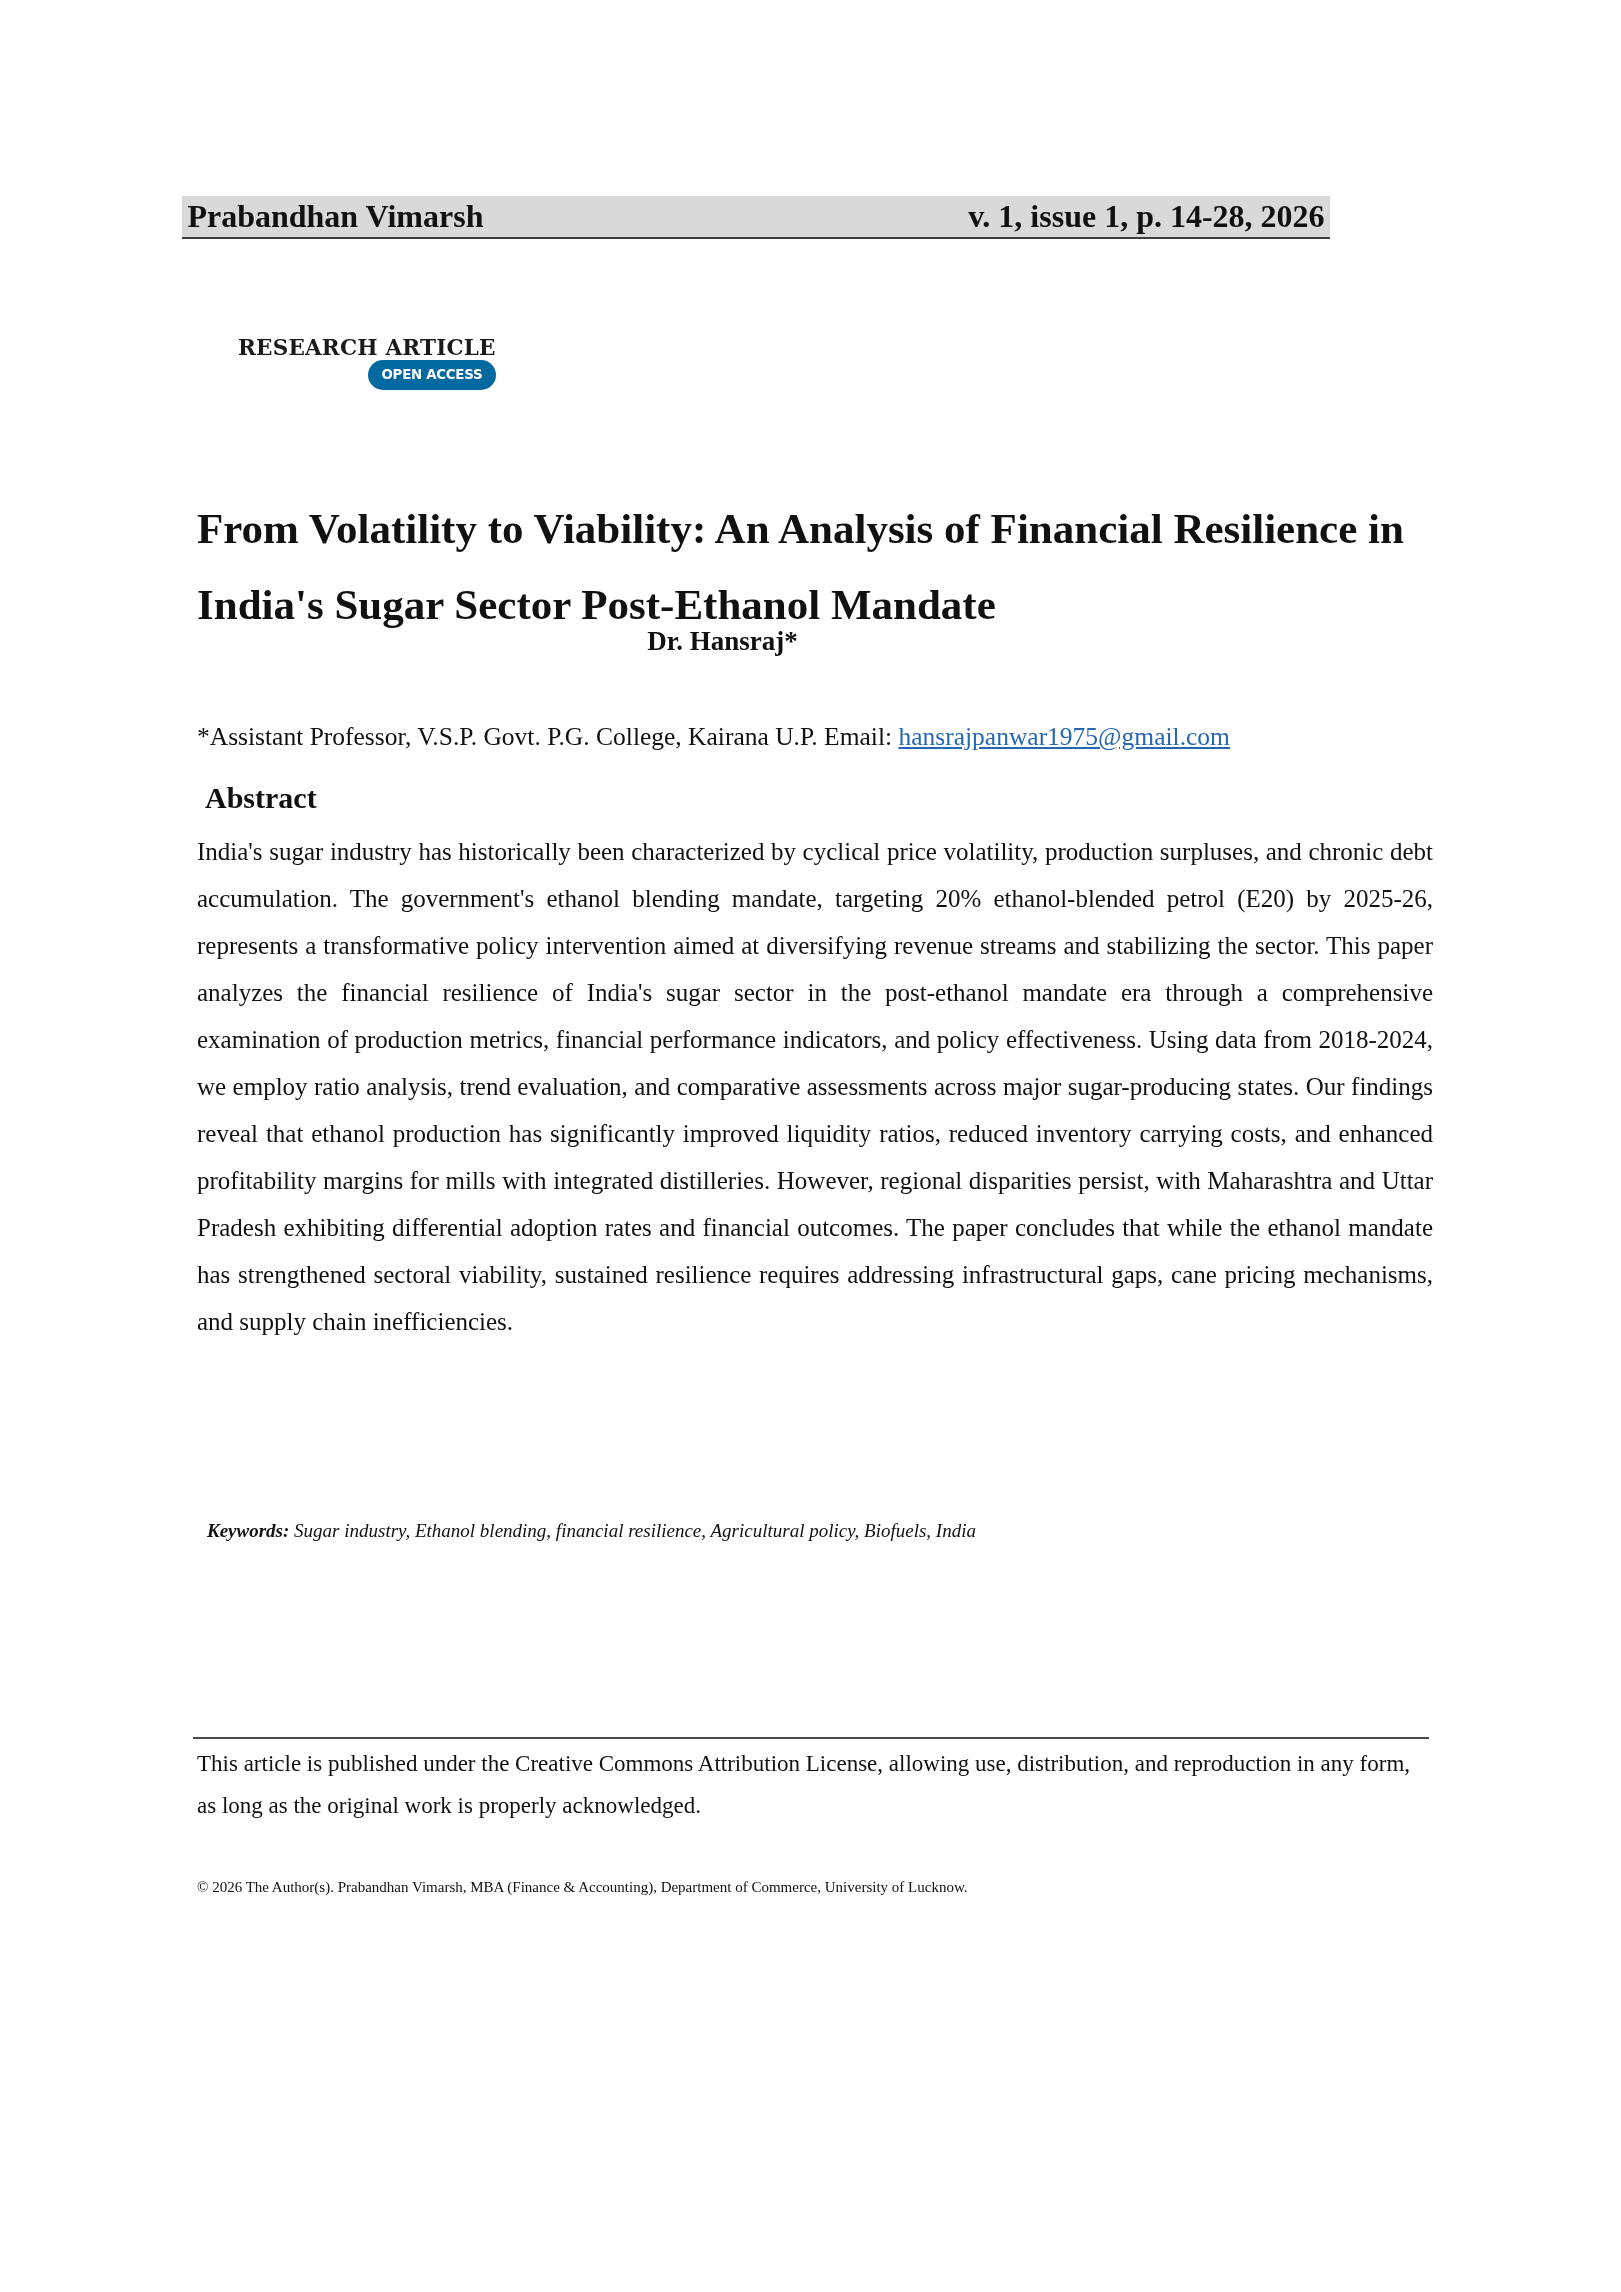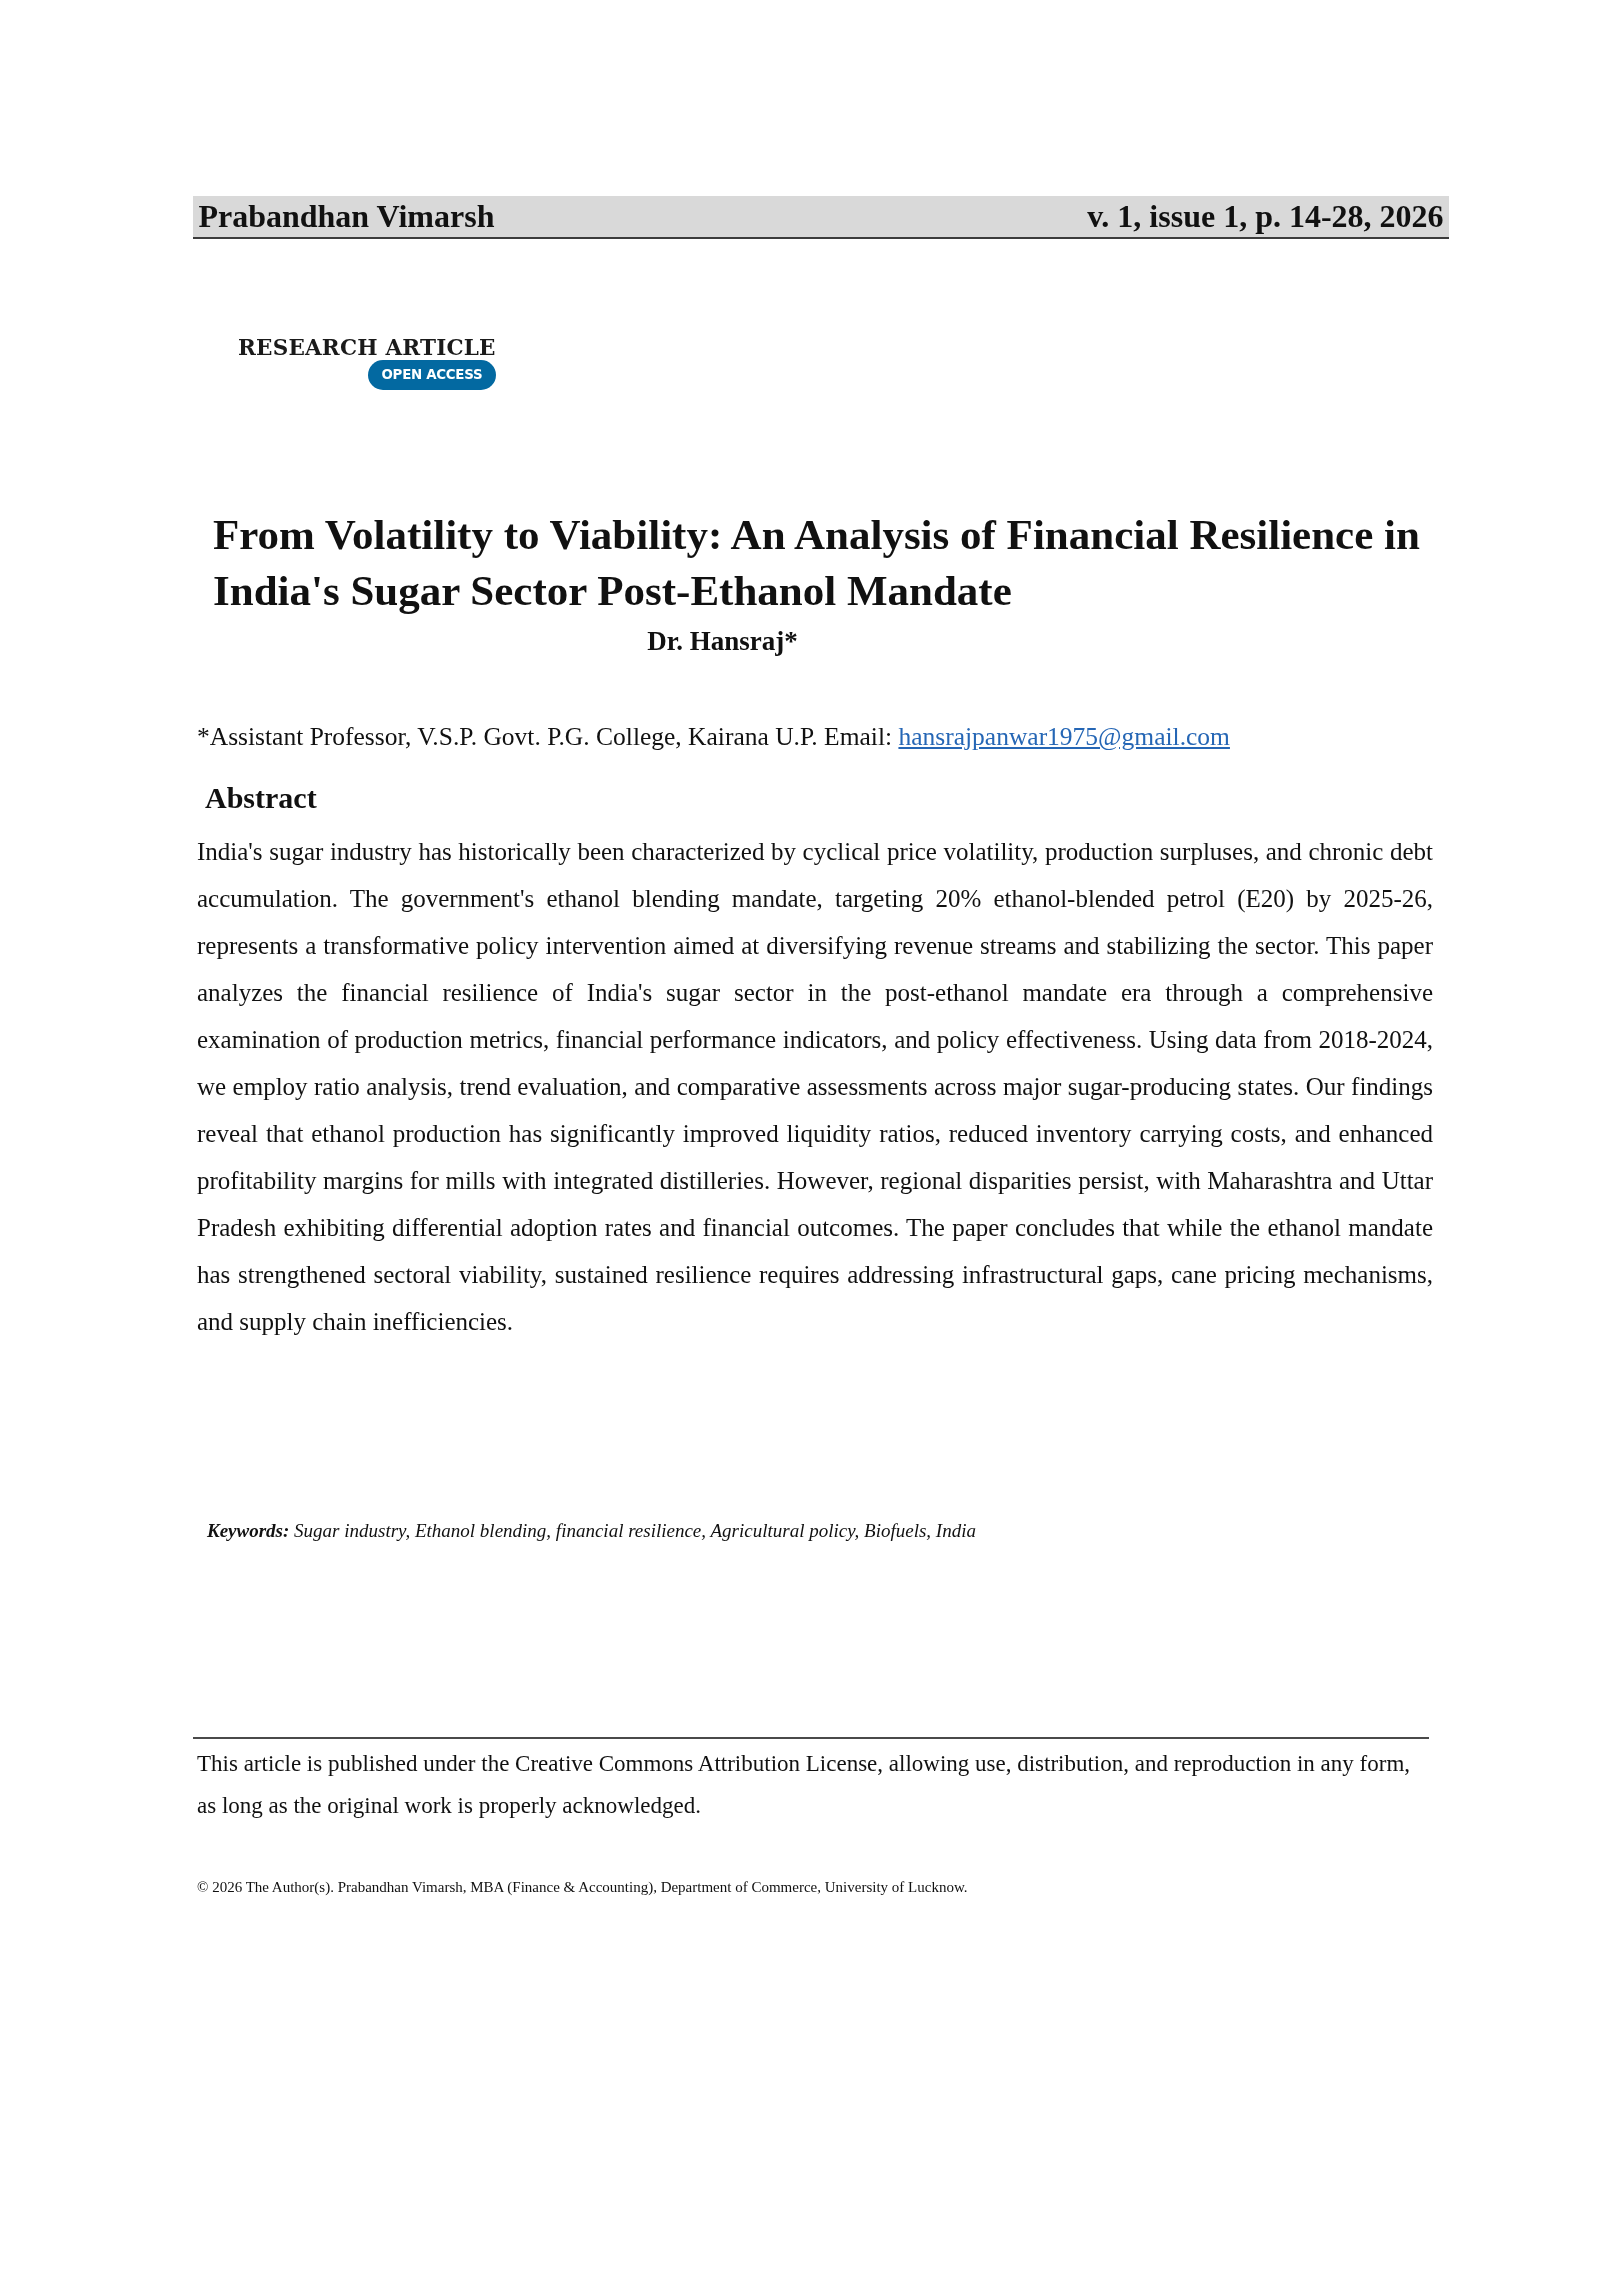--- a/index.html
+++ b/index.html
@@ -10,23 +10,23 @@
     body {
       width: 1621px;
       height: 2293px;
       position: relative;
       overflow: hidden;
       font-family: "Liberation Serif", "DejaVu Serif", serif;
       color: #111111;
     }
     .page-header {
       position: absolute;
-      left: 193px;
+      left: 182px;
       top: 196px;
-      width: 1256px;
+      width: 1148px;
       height: 41px;
       background: #d9d9d9;
       border-bottom: 2.7px solid #3c3c3c;
       display: flex;
       justify-content: space-between;
       align-items: center;
       box-sizing: content-box;
     }
     .page-header span {
       font-weight: bold;
@@ -72,24 +72,24 @@
       height: 29.6px;
       line-height: 29.6px;
       border-radius: 15px;
     }
 
     .title {
       position: absolute;
       left: 197px;
       top: 491px;
       width: 1245px;
-      margin: 16px;
+      margin: 0;
       font-weight: bold;
       font-size: 43px;
-      line-height: 56px;
+      line-height: 76px;
       color: #111;
     }
 
     .author {
       position: absolute;
       left: 0;
       top: 623px;
       width: 1445px;
       text-align: center;
       font-weight: bold;

